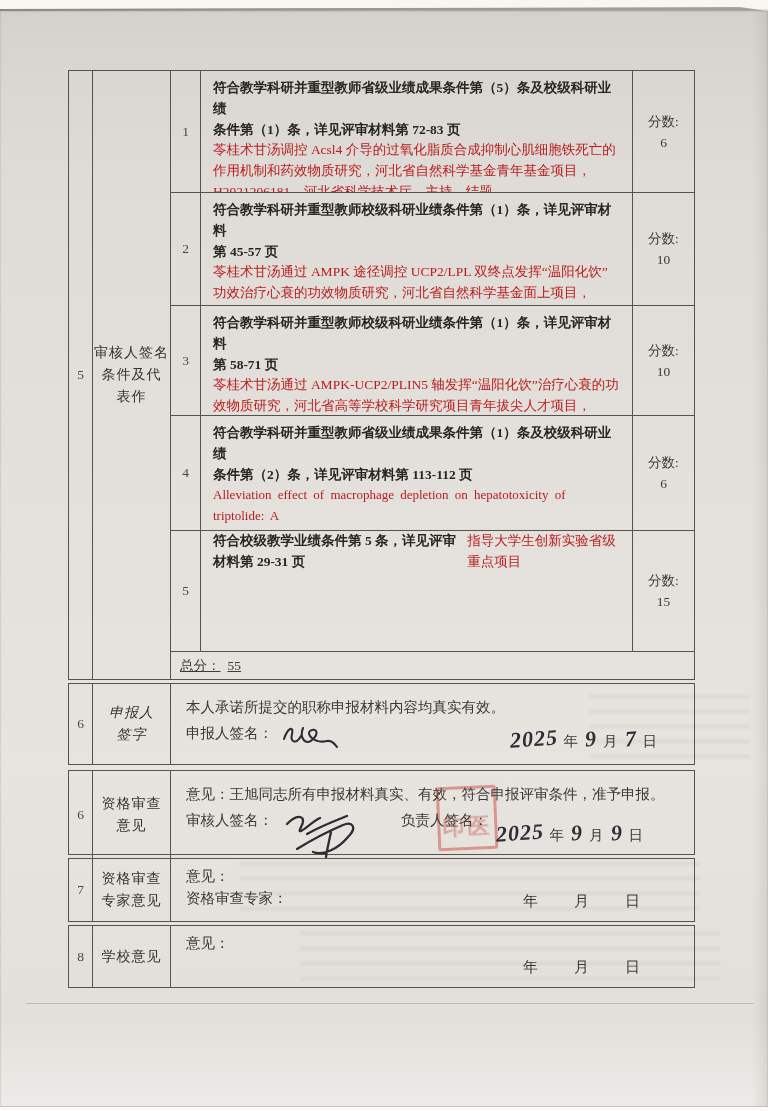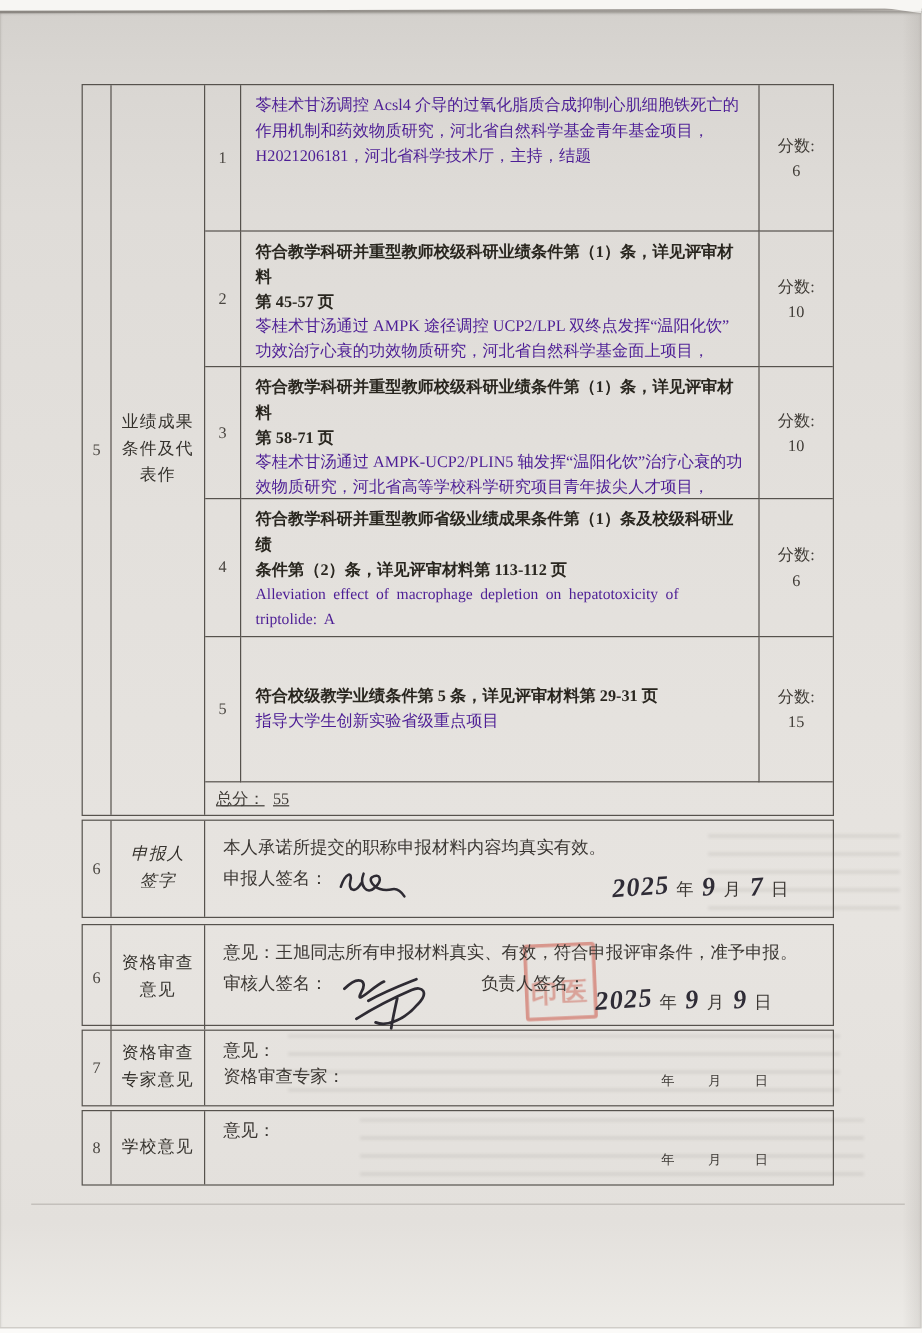--- a/index.html
+++ b/index.html
@@ -30,44 +30,44 @@
   .t5{top:70px;height:610px;grid-template-columns:24px 78px 30px 1fr 61px;
       grid-template-rows:122px 113px 110px 115px 121px 1fr;}
   .cell{box-sizing:border-box;}
   .br{border-right:1.3px solid #56524d;}
   .bb{border-bottom:1.3px solid #56524d;}
   .ctr{display:flex;align-items:center;justify-content:center;text-align:center;}
   .num{font-size:13.5px;color:#4a4641;}
   .rowlabel{font-size:14px;line-height:22px;letter-spacing:1px;white-space:pre-line;color:#35322d;}
   .cc{padding:7px 11px 0 12px;font-size:13.5px;line-height:20.8px;overflow:hidden;}
   .cond{font-weight:bold;color:#29261f;white-space:pre-line;}
-  .det{white-space:pre-line;color:#4c1d95;}
+  .det{white-space:pre-line;color:#b91c1c;}
   .det-eng{font-size:13px;word-spacing:3px;}
-  .cc-center{display:flex;flex-direction:column;justify-content:center;padding-top:0;}
+  .cc-center{display:flex;justify-content:center;padding-top:0;}
   .score{display:flex;flex-direction:column;align-items:center;justify-content:center;
     font-size:13.5px;line-height:21px;color:#3e3a35;}
   .totalcell{grid-column:3/6;display:flex;align-items:center;padding-left:9px;font-size:13.5px;color:#3e3a35;}
   .totalcell b{font-weight:normal;margin-left:7px;}
   
   .sec{grid-template-columns:24px 78px 1fr;}
   .sec .content{position:relative;padding:11px 14px 0 15px;font-size:14.5px;line-height:24px;overflow:visible;}
   .s6a{top:683px;height:82px;}
   .s6b{top:770px;height:85px;}
   .s7{top:858px;height:64px;}
   .s8{top:925px;height:63px;}
   .sign-line{display:flex;align-items:flex-start;margin-top:2px;}
   .sig{margin-left:6px;}
   .leader{margin-left:34px;}
   
   .hw-date{position:absolute;white-space:nowrap;}
   .hw{font-style:italic;font-weight:bold;color:#2f2c36;font-size:22px;display:inline-block;transform:rotate(-4deg);letter-spacing:1px;}
   .pu{font-size:14.5px;color:#3b3733;margin:0 7px 0 6px;font-style:normal;}
   .d6a{right:30px;top:43px;}
   .d6b{right:44px;top:50px;}
-  .dateph{position:absolute;right:52px;bottom:9px;font-size:11px;letter-spacing:2px;color:#3b3733;margin-top:39px;}
+  .dateph{position:absolute;right:52px;bottom:9px;font-size:15px;letter-spacing:2px;color:#3b3733;margin-top:39px;}
   
   .stamp{position:absolute;left:437px;top:786px;width:60px;height:64px;
     border:3px solid rgba(201,74,58,.50);border-radius:3px;transform:rotate(-2.5deg);
     display:flex;align-items:flex-end;justify-content:center;padding-bottom:5px;box-sizing:border-box;
     filter:blur(.3px);z-index:0;}
   .stamp span{font-size:22px;font-weight:bold;letter-spacing:3px;color:rgba(201,74,58,.42);}
   .tbl{z-index:1;background:transparent;}
   svg.sigsvg{overflow:visible;}
 </style>
 </head>
@@ -86,29 +86,31 @@
 
 <div class="stamp">
   <span>印医</span>
 </div>
 
 <div class="tbl t5">
   <div class="cell br ctr num" style="grid-row:1/7;grid-column:1;">
     <span>5</span>
   </div>
   <div class="cell br ctr rowlabel" style="grid-row:1/7;grid-column:2;">
-    <span style="white-space:pre-line;">业绩成果
+    <span style="white-space:pre-line;">审核人签名
 条件及代
 表作</span>
   </div>
 
   <div class="cell br bb ctr num" style="grid-row:1;grid-column:3;">
     <span>1</span>
   </div>
   <div class="cell br bb cc" style="grid-row:1;grid-column:4;">
+    <div class="cond">符合教学科研并重型教师省级业绩成果条件第（5）条及校级科研业绩
+条件第（1）条，详见评审材料第 72-83 页</div>
     <div class="det">苓桂术甘汤调控 Acsl4 介导的过氧化脂质合成抑制心肌细胞铁死亡的
 作用机制和药效物质研究，河北省自然科学基金青年基金项目，
 H2021206181，河北省科学技术厅，主持，结题</div>
   </div>
   <div class="cell bb score" style="grid-row:1;grid-column:5;">
     <span>分数:</span>
     <span>6</span>
   </div>
 
   <div class="cell br bb ctr num" style="grid-row:2;grid-column:3;">

